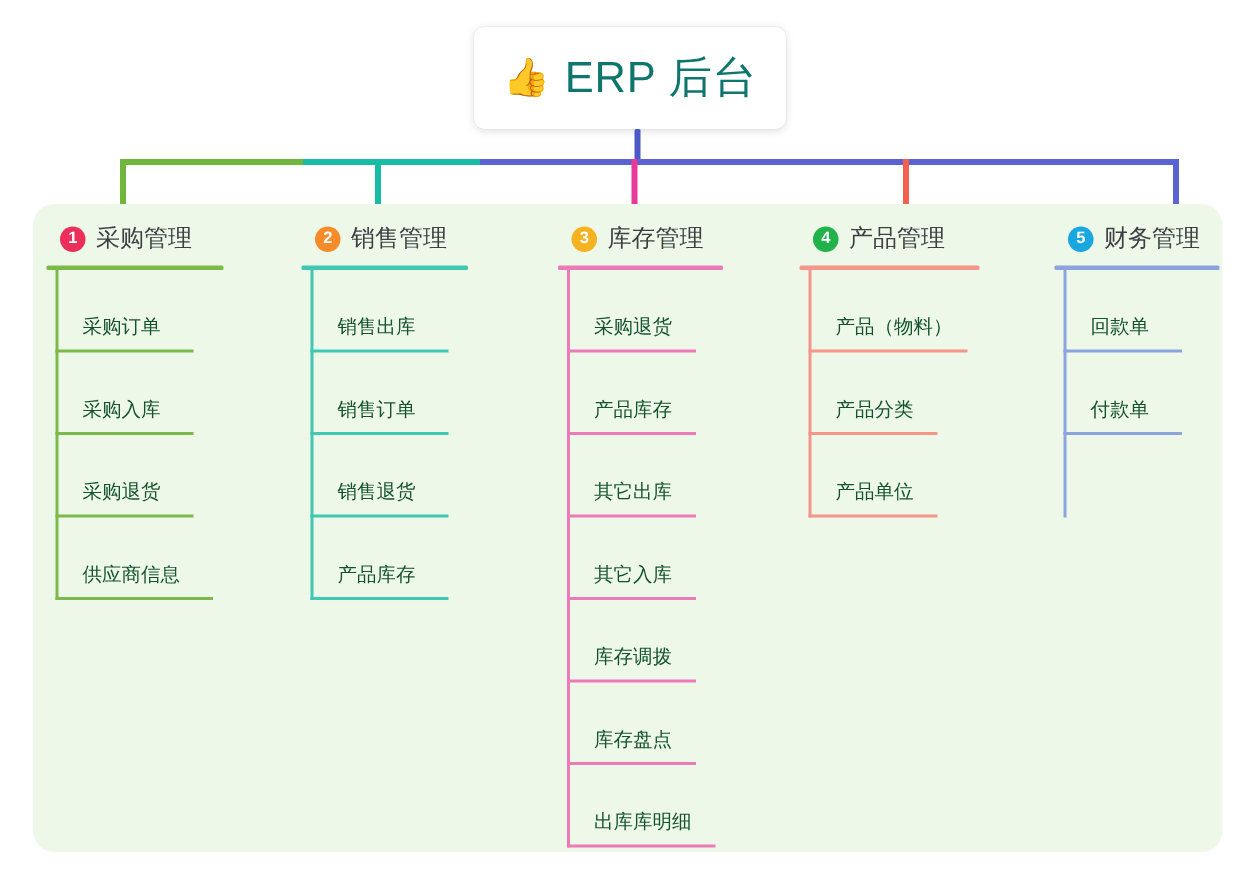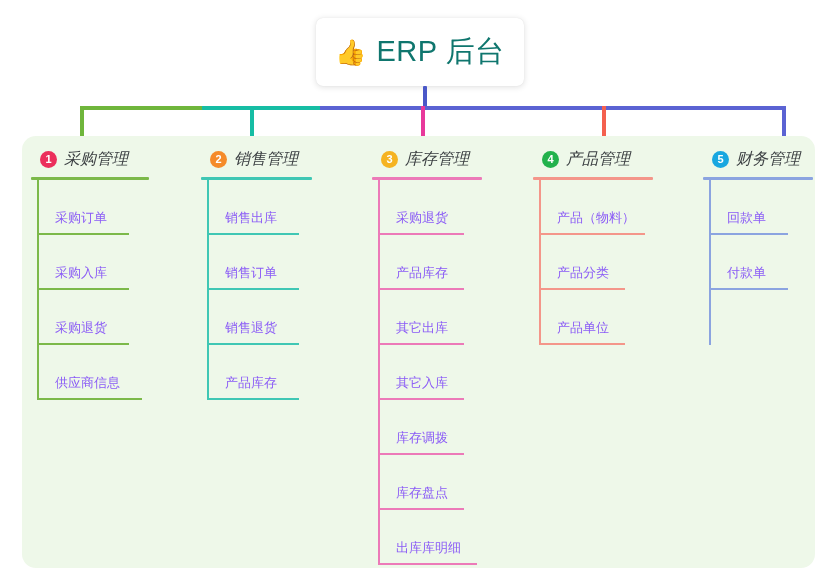--- a/index.html
+++ b/index.html
@@ -95,21 +95,20 @@
     font-size: 11px;
     line-height: 17px;
     text-align: center;
     font-weight: bold;
     flex: 0 0 auto;
   }
   .col-title {
     font-size: 16px;
     color: #3c4043;
     white-space: nowrap;
-    font-style: italic;
   }
   .head-rule {
     height: 3px;
     border-radius: 1px;
     margin-top: 5px;
   }
 
   .items {
     position: relative;
     margin-top: 0;
@@ -123,21 +122,21 @@
   .item {
     position: relative;
     height: 55px;
     box-sizing: border-box;
   }
   .item-label {
     position: absolute;
     left: 24px;
     bottom: 8px;
     font-size: 13px;
-    color: #8b5cf6;
+    color: #14532d;
     white-space: nowrap;
   }
   .item-rule {
     position: absolute;
     left: 6px;
     bottom: 0;
     height: 2px;
   }
 </style>
 </head>

